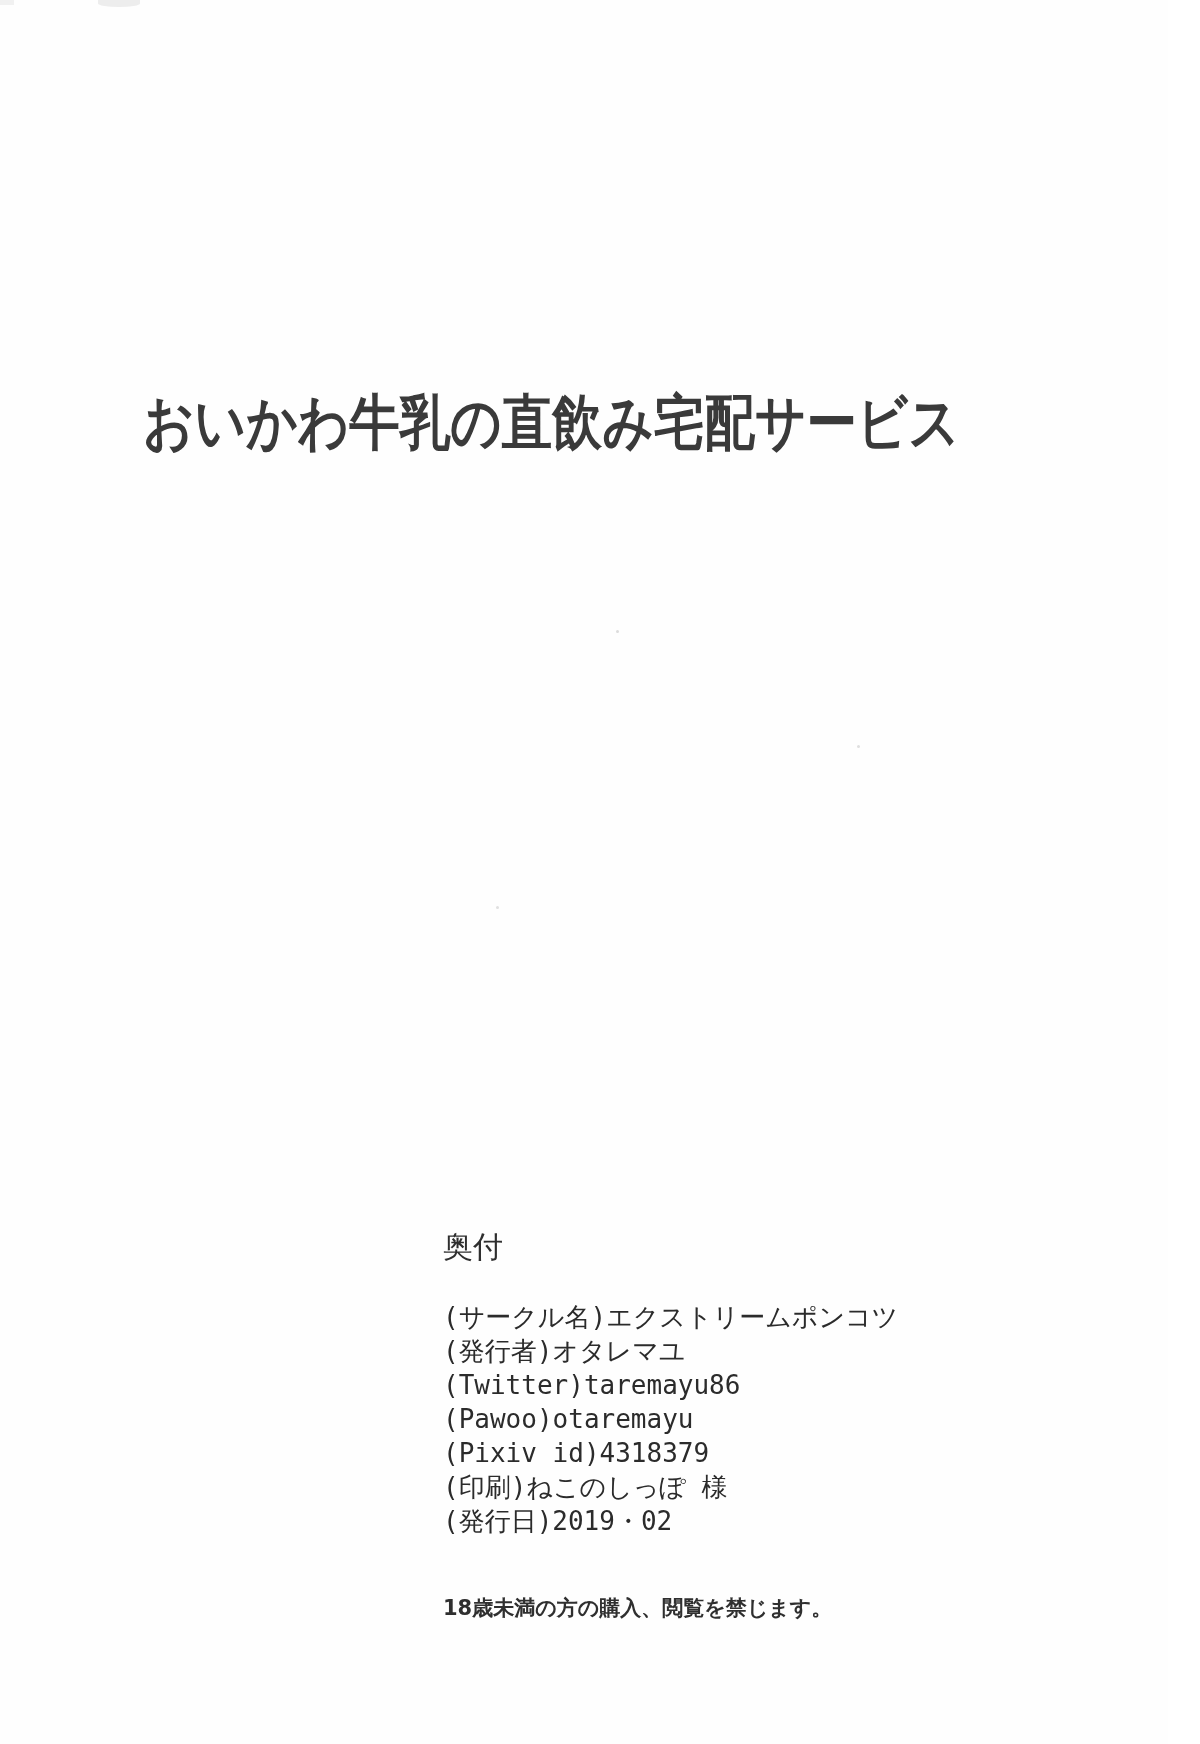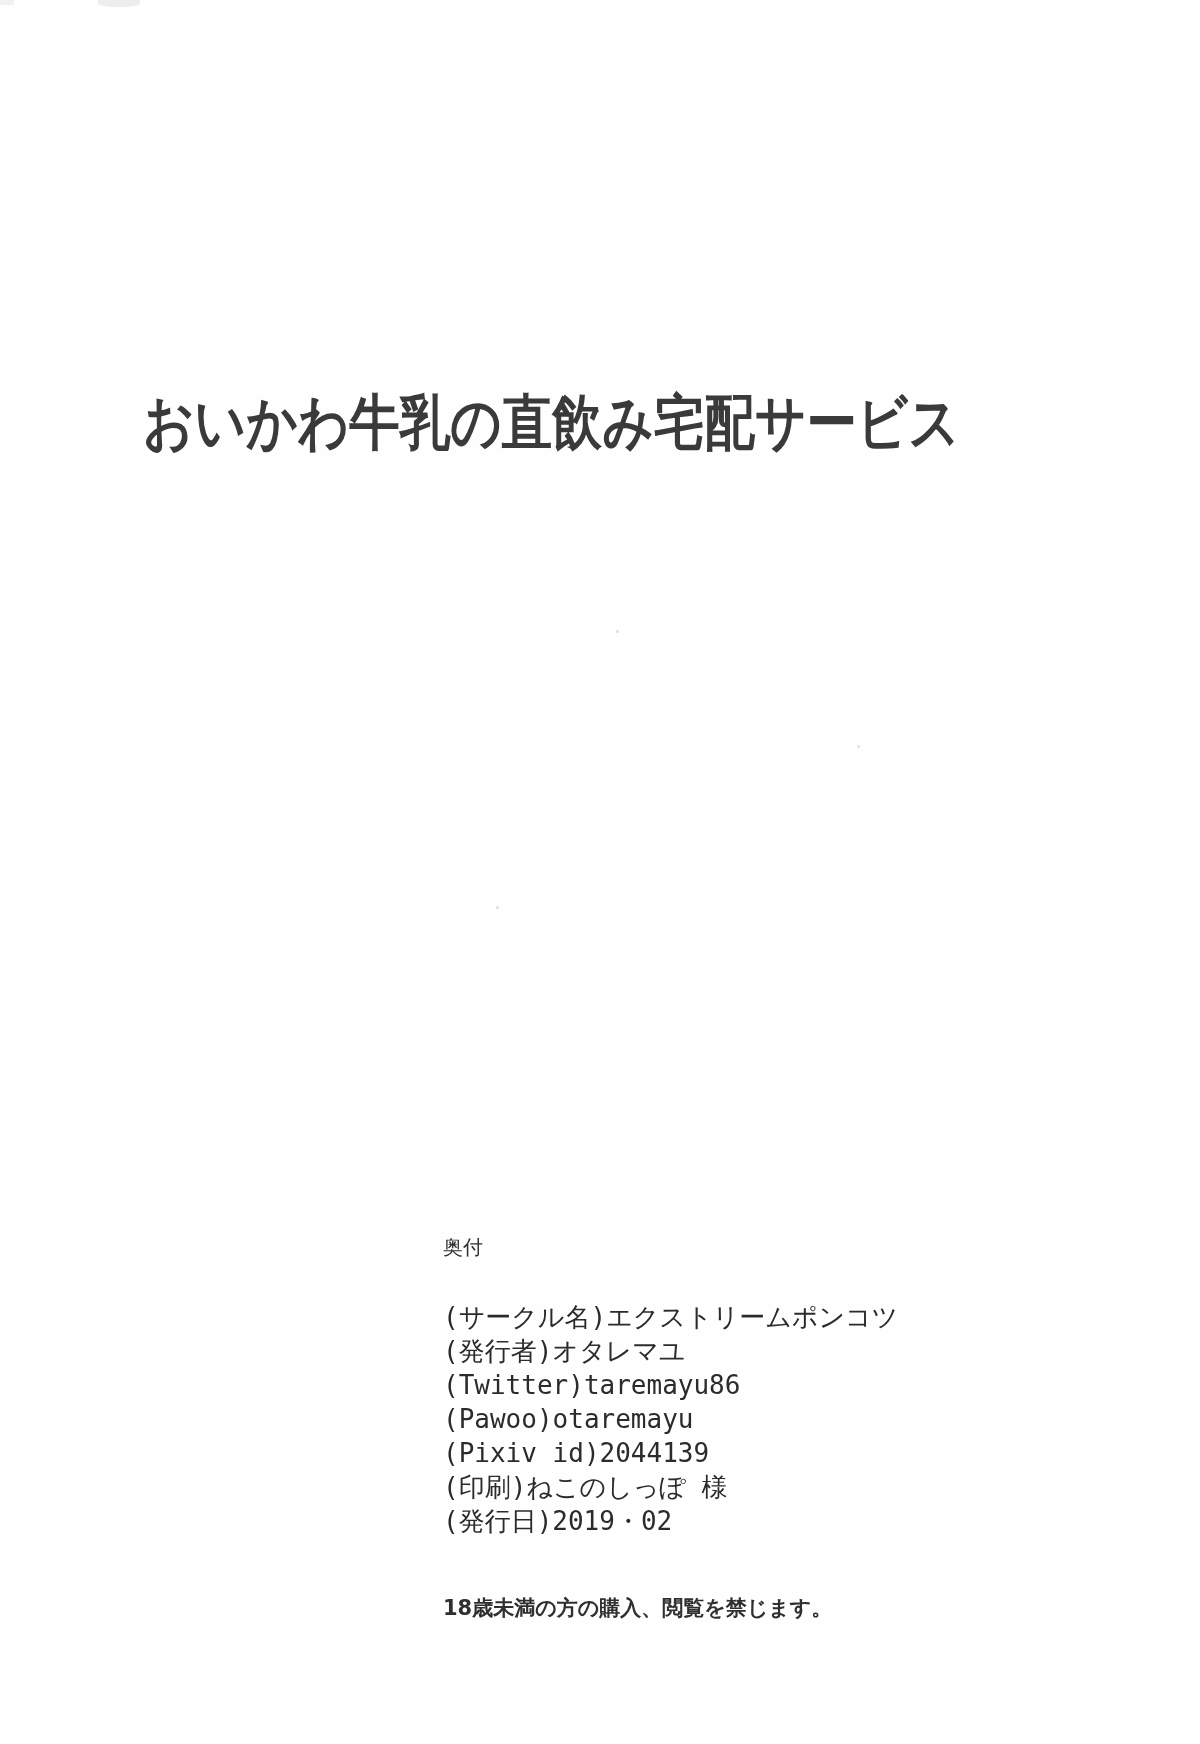--- a/index.html
+++ b/index.html
@@ -30,21 +30,21 @@
     letter-spacing: 0px;
     transform: scaleX(0.84);
     transform-origin: left top;
   }
 
   
   .okuzuke-heading {
     position: absolute;
     left: 443px;
     top: 1229px;
-    font-size: 20px;
+    font-size: 30px;
     line-height: 36px;
     color: #2e2e2e;
     font-family: "DejaVu Sans", "Liberation Sans", sans-serif;
     white-space: nowrap;
   }
 
   
   .credits {
     position: absolute;
     left: 443px;
@@ -131,21 +131,21 @@
 
   <div class="doujin-title">おいかわ牛乳の直飲み宅配サービス</div>
 
   <div class="okuzuke-heading">奥付</div>
 
   <div class="credits">
     <div class="credit-line">(サークル名)エクストリームポンコツ</div>
     <div class="credit-line">(発行者)オタレマユ</div>
     <div class="credit-line">(Twitter)taremayu86</div>
     <div class="credit-line">(Pawoo)otaremayu</div>
-    <div class="credit-line">(Pixiv id)2044139</div>
+    <div class="credit-line">(Pixiv id)4318379</div>
     <div class="credit-line">(印刷)ねこのしっぽ 様</div>
     <div class="credit-line">(発行日)2019・02</div>
   </div>
 
   <div class="disclaimer">
     <div>18歳未満の方の購入、閲覧を禁じます。</div>
   </div>
 
 </div>
 

